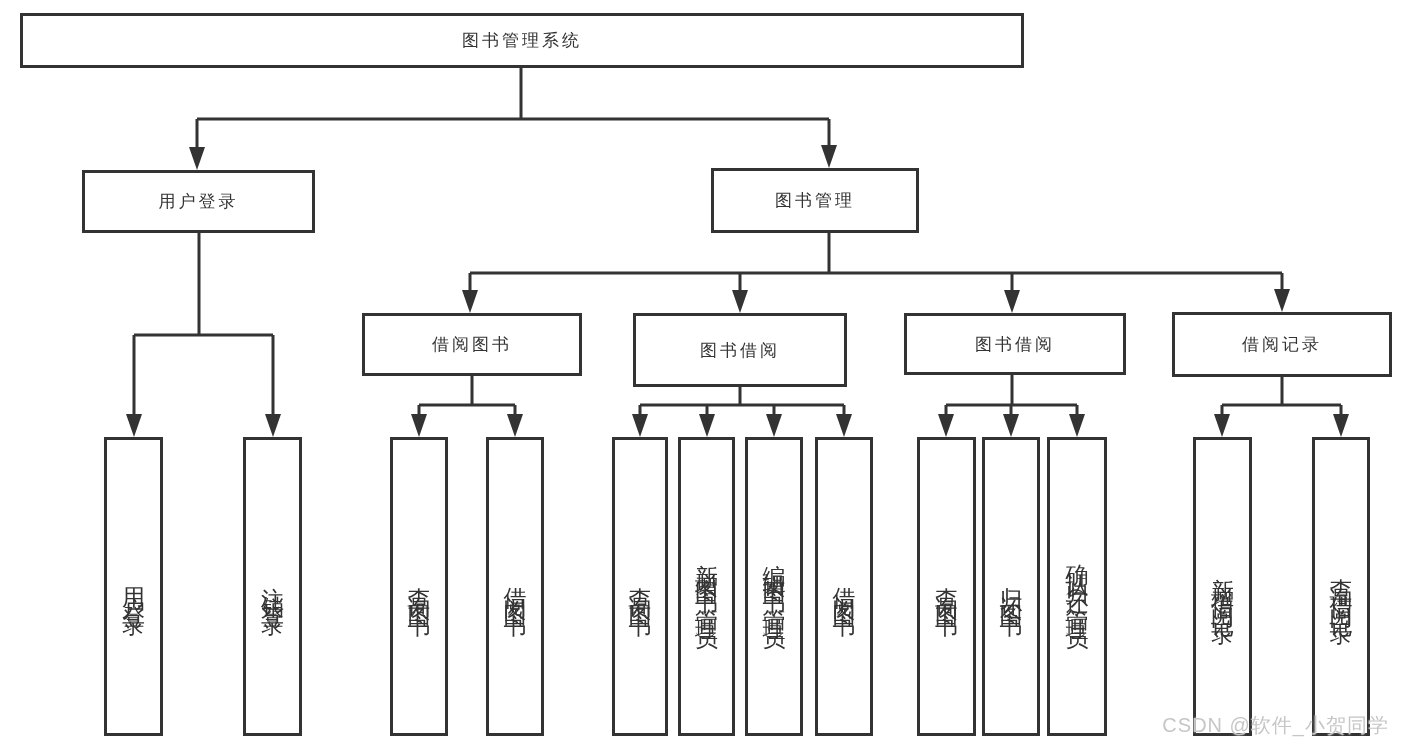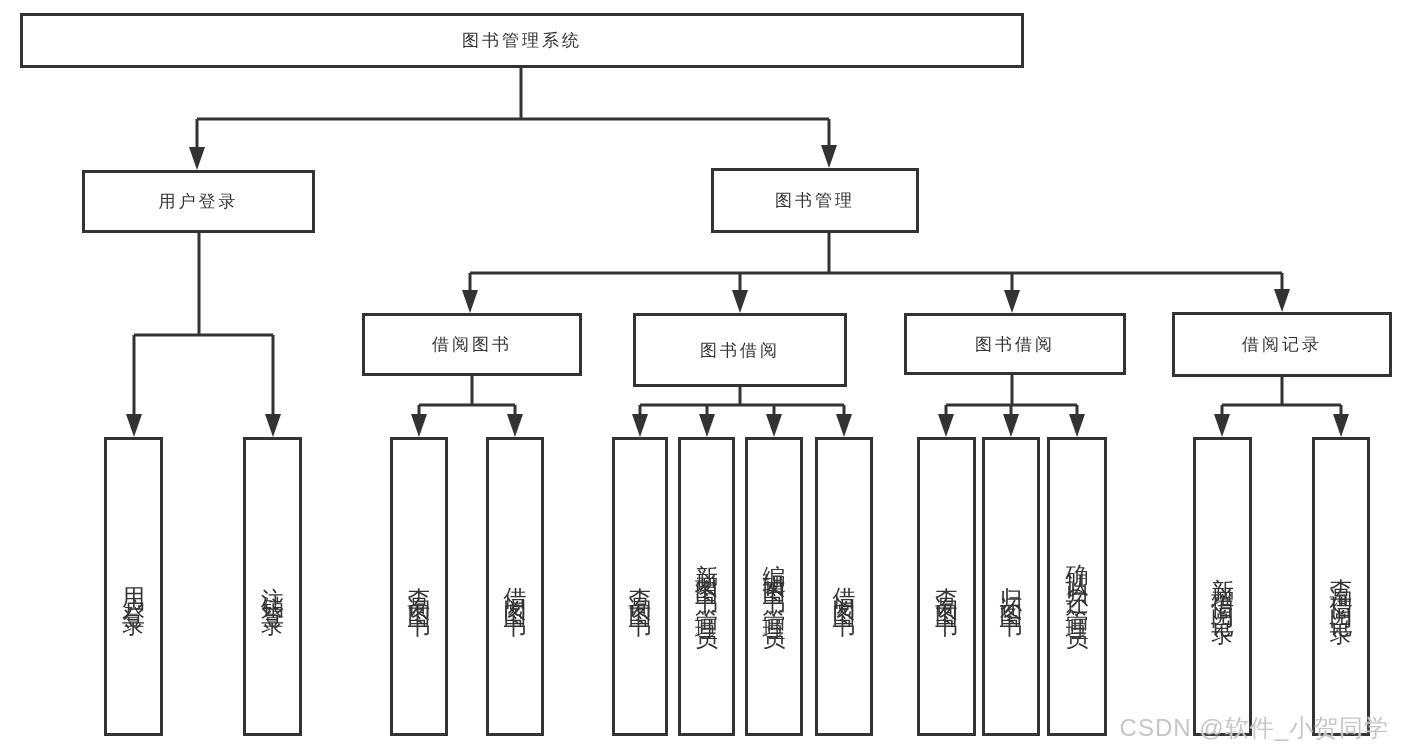--- a/index.html
+++ b/index.html
@@ -16,21 +16,21 @@
   .vbox{
     position:absolute;box-sizing:border-box;border:3px solid #333333;background:#ffffff;
     display:flex;align-items:center;justify-content:center;
   }
   .vbox span{
     writing-mode:vertical-rl;text-orientation:mixed;
     font-size:23px;letter-spacing:9px;line-height:1;white-space:nowrap;
   }
   .watermark{
     position:absolute;right:16px;top:712px;z-index:5;
-    font-size:24px;letter-spacing:1px;color:#c6c6c6;
+    font-size:20px;letter-spacing:1px;color:#c6c6c6;
     text-shadow:0 0 2px rgba(255,255,255,0.9);white-space:nowrap;
   }
 </style>
 </head>
 <body>
 
 <div class="canvas">
 
   <svg class="connectors" viewBox="0 0 1405 747" xmlns="http://www.w3.org/2000/svg">
     <g stroke="#333333" stroke-width="3" fill="none">

